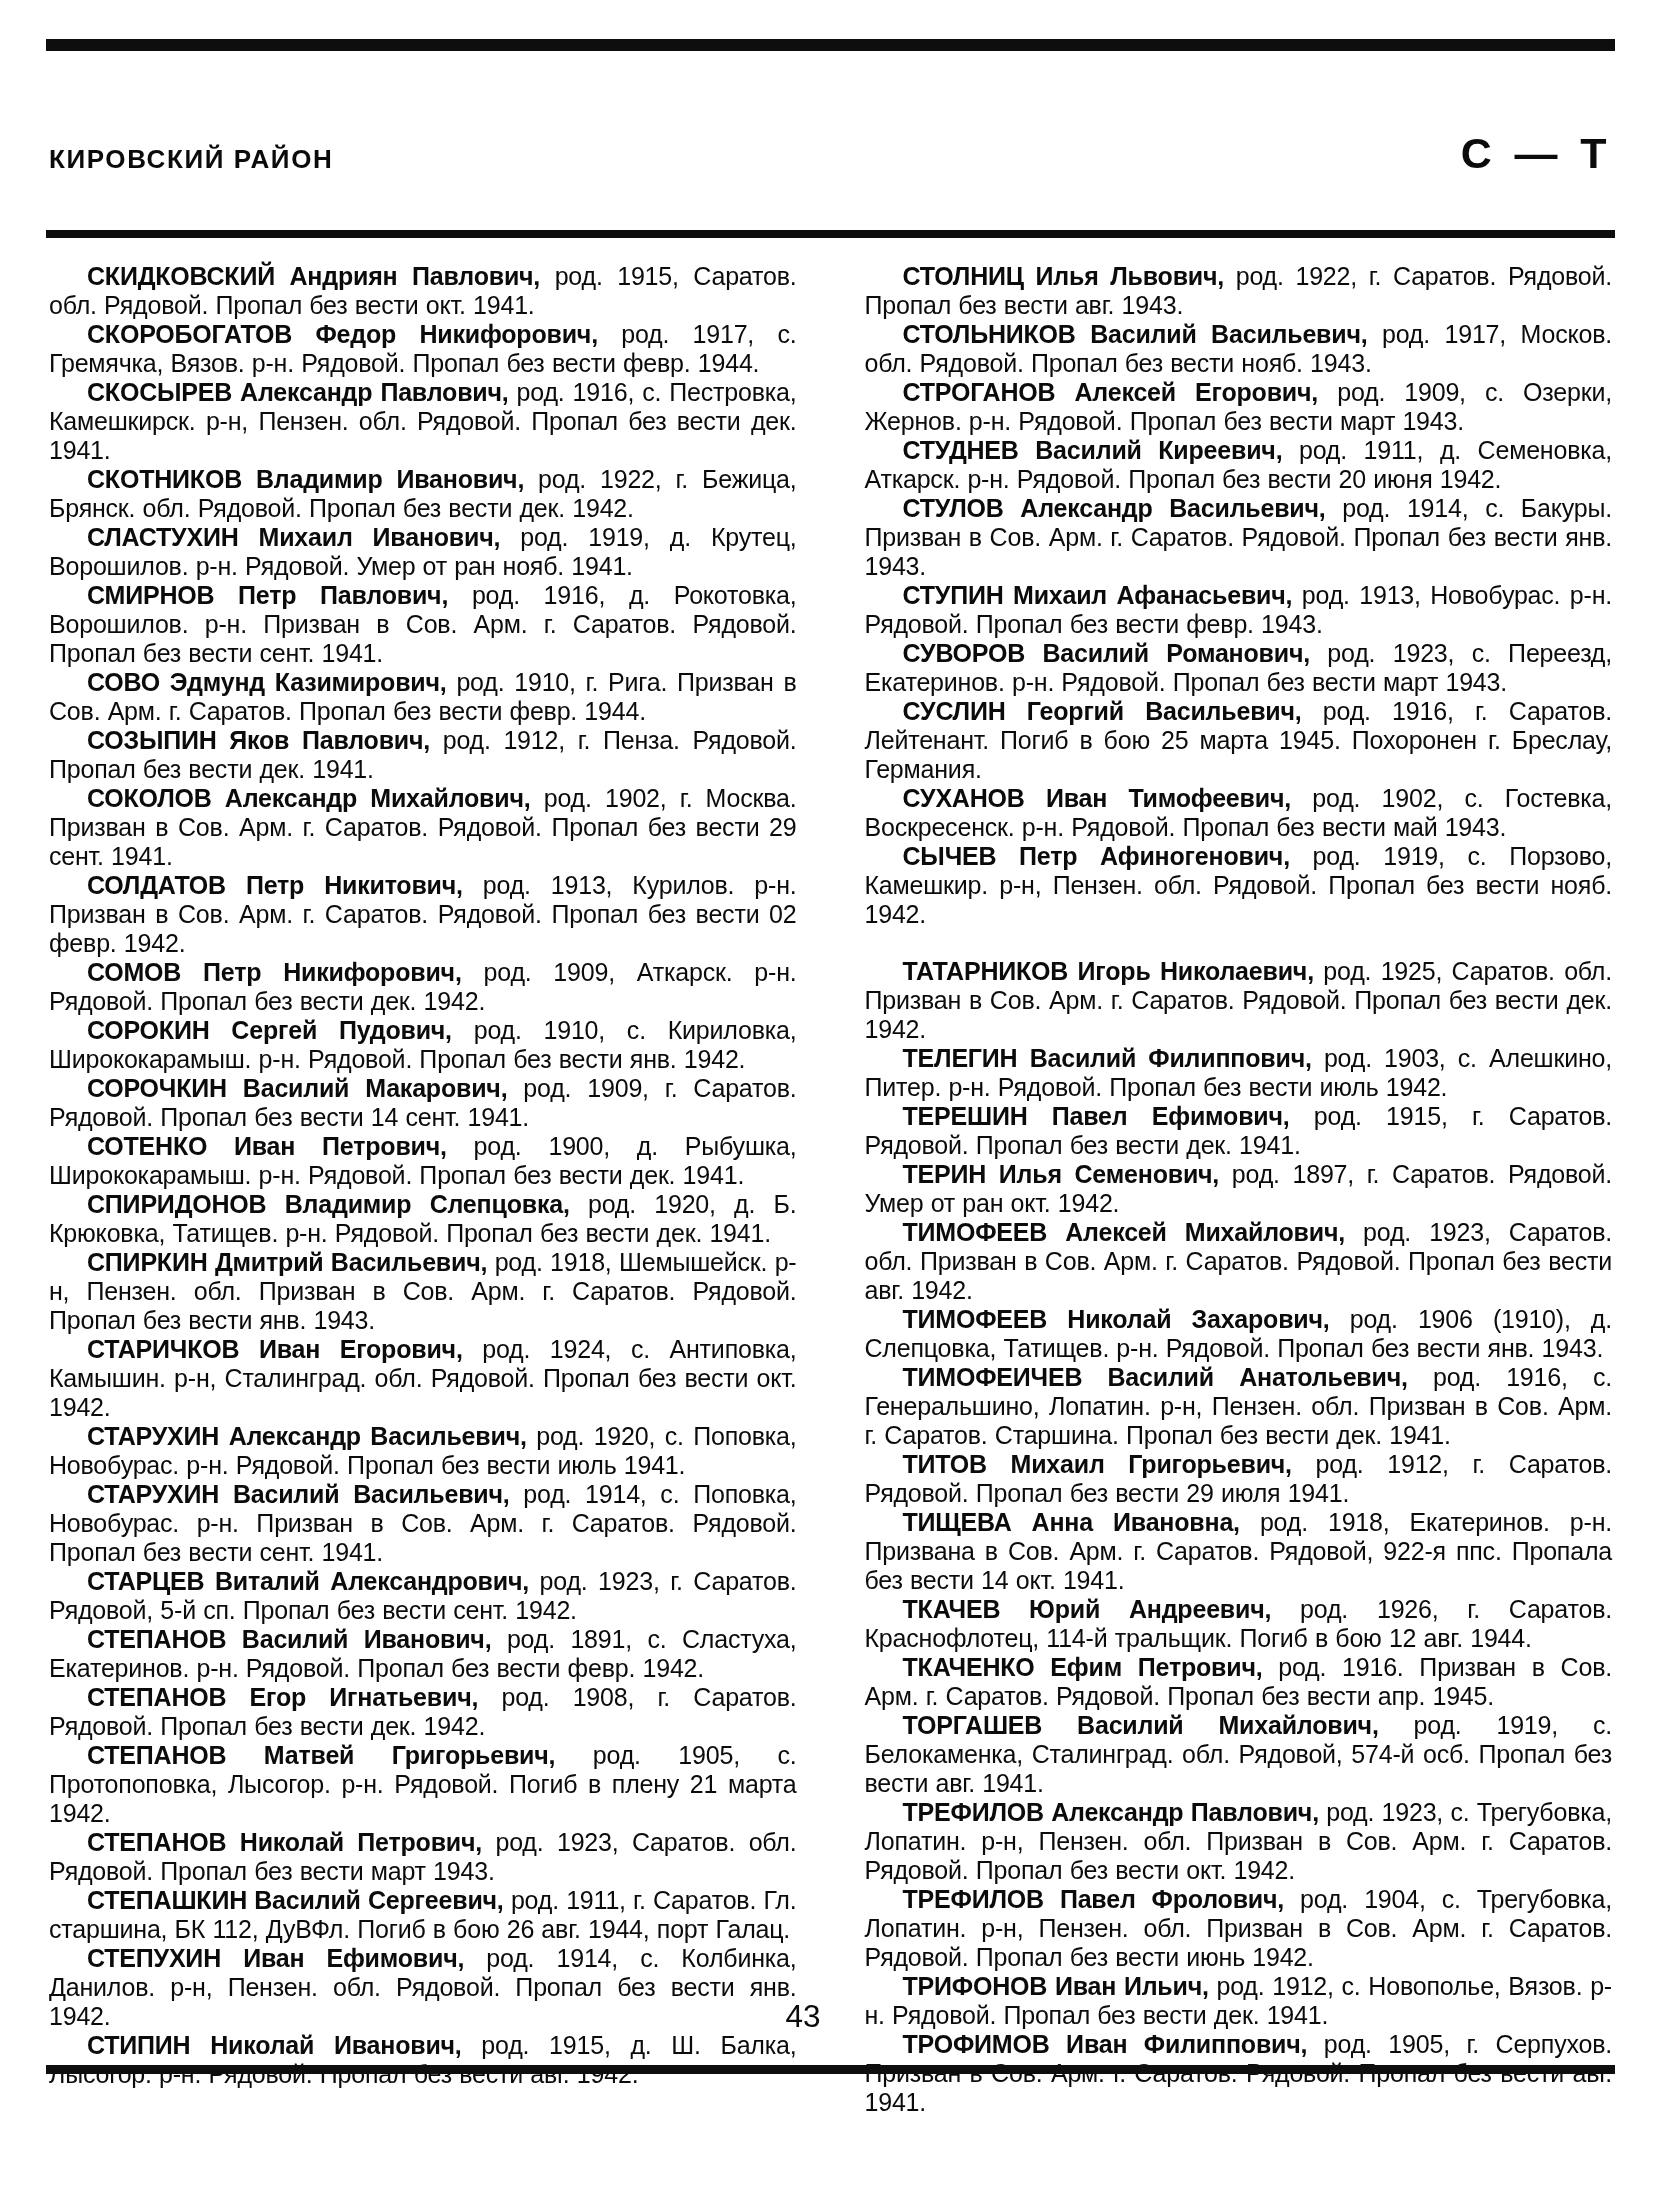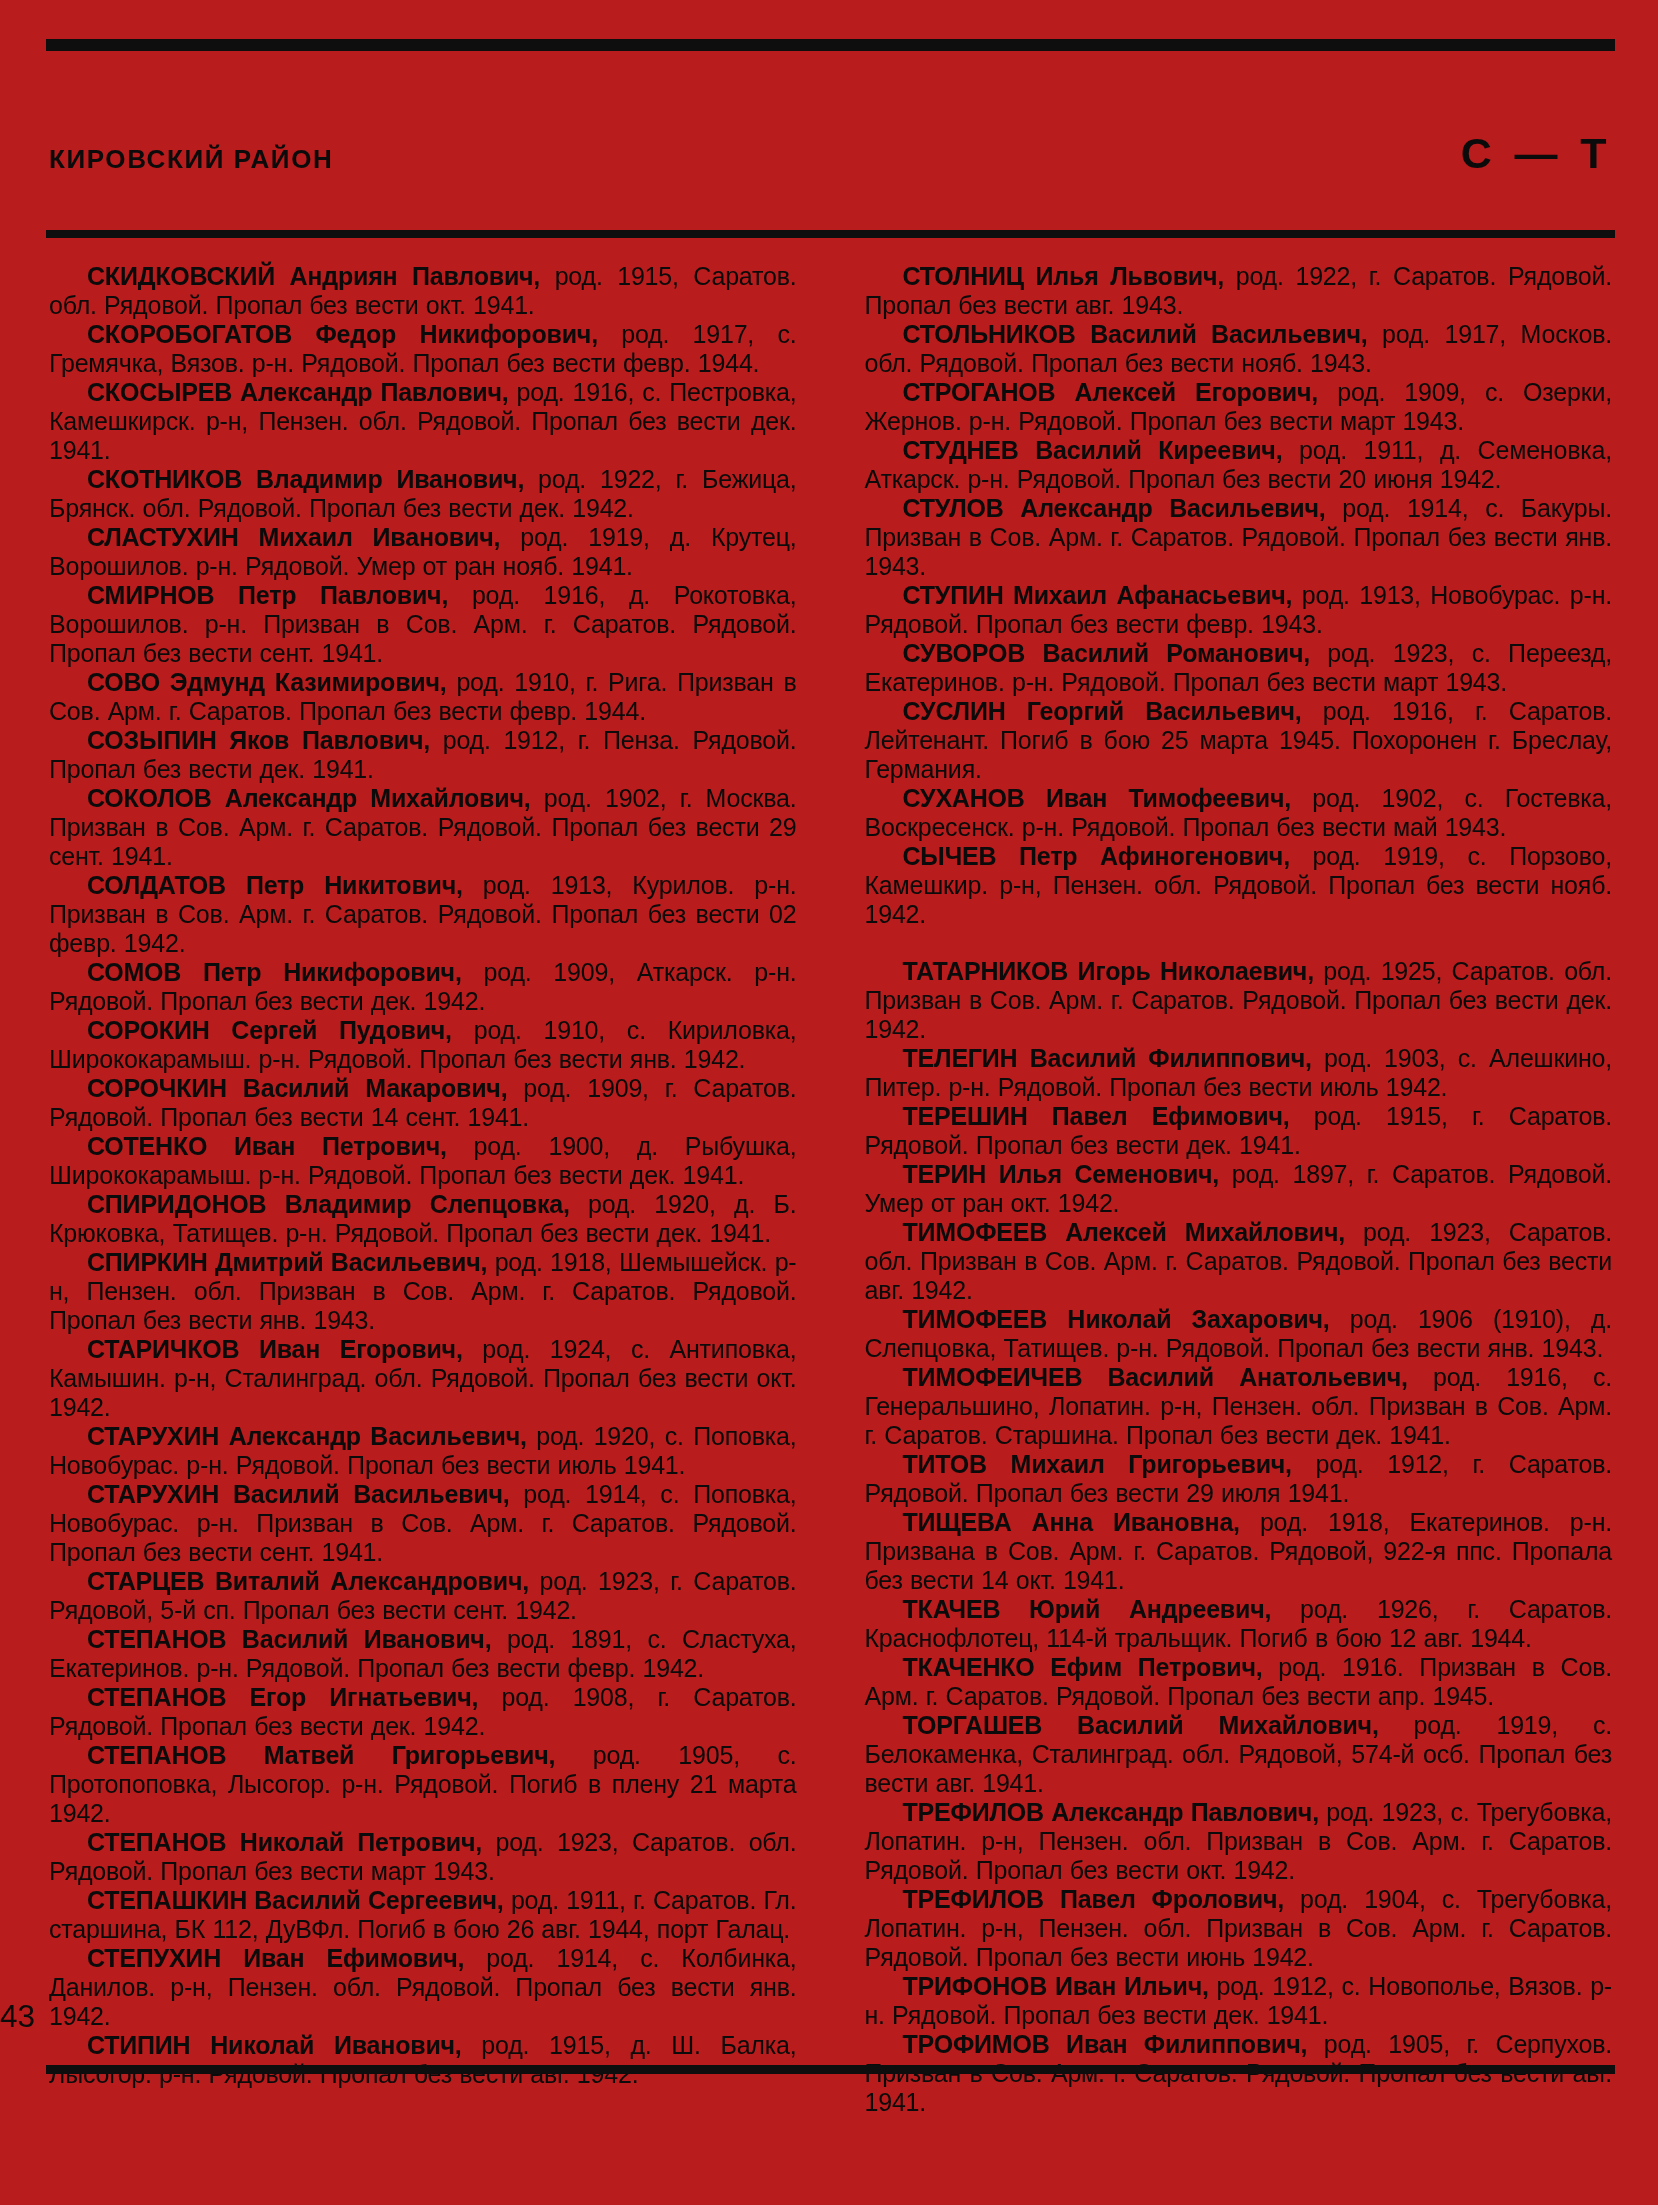--- a/index.html
+++ b/index.html
@@ -1,20 +1,20 @@
 <!DOCTYPE html>
 <html style="font-size:8.7px"><head>
 <meta charset="utf-8">
 <style>
   html,body { margin:0; padding:0; background:#9a9a9a; }
   .page {
     position:relative;
     width:1658px; height:2205px;
     margin:0 auto;
-    background:#b91c1c;
+    background:#ffffff;
     color:#0b0b0b;
     font-family:"Liberation Sans", sans-serif;
     overflow:hidden;
   }
   .rule { position:absolute; left:46px; width:1569px; background:#0e0e0e; }
   .rule-top    { top:39px;  height:12px; }
   .rule-mid    { top:230px; height:7.6px; }
   .rule-bottom { top:2065px; height:8.7px; }
   .header {
     position:absolute; top:129px; left:49px; width:1563px;
@@ -33,21 +33,21 @@
     text-align:justify;
     font-size:25px;
     line-height:29px;
     letter-spacing:-0.2px;
     word-spacing:0.5px;
   }
   .surname { font-weight:700; }
   .section-gap { margin-top:28px; }
   .pageno {
     position:absolute; top:1998px; left:0; width:1606px;
-    text-align:left; font-size:31.5px;
+    text-align:center; font-size:31.5px;
   }
 </style>
 </head>
 <body>
 
 <div class="page">
   <div class="rule rule-top"></div>
 
   <div class="header">
     <div class="district">КИРОВСКИЙ РАЙОН</div>

